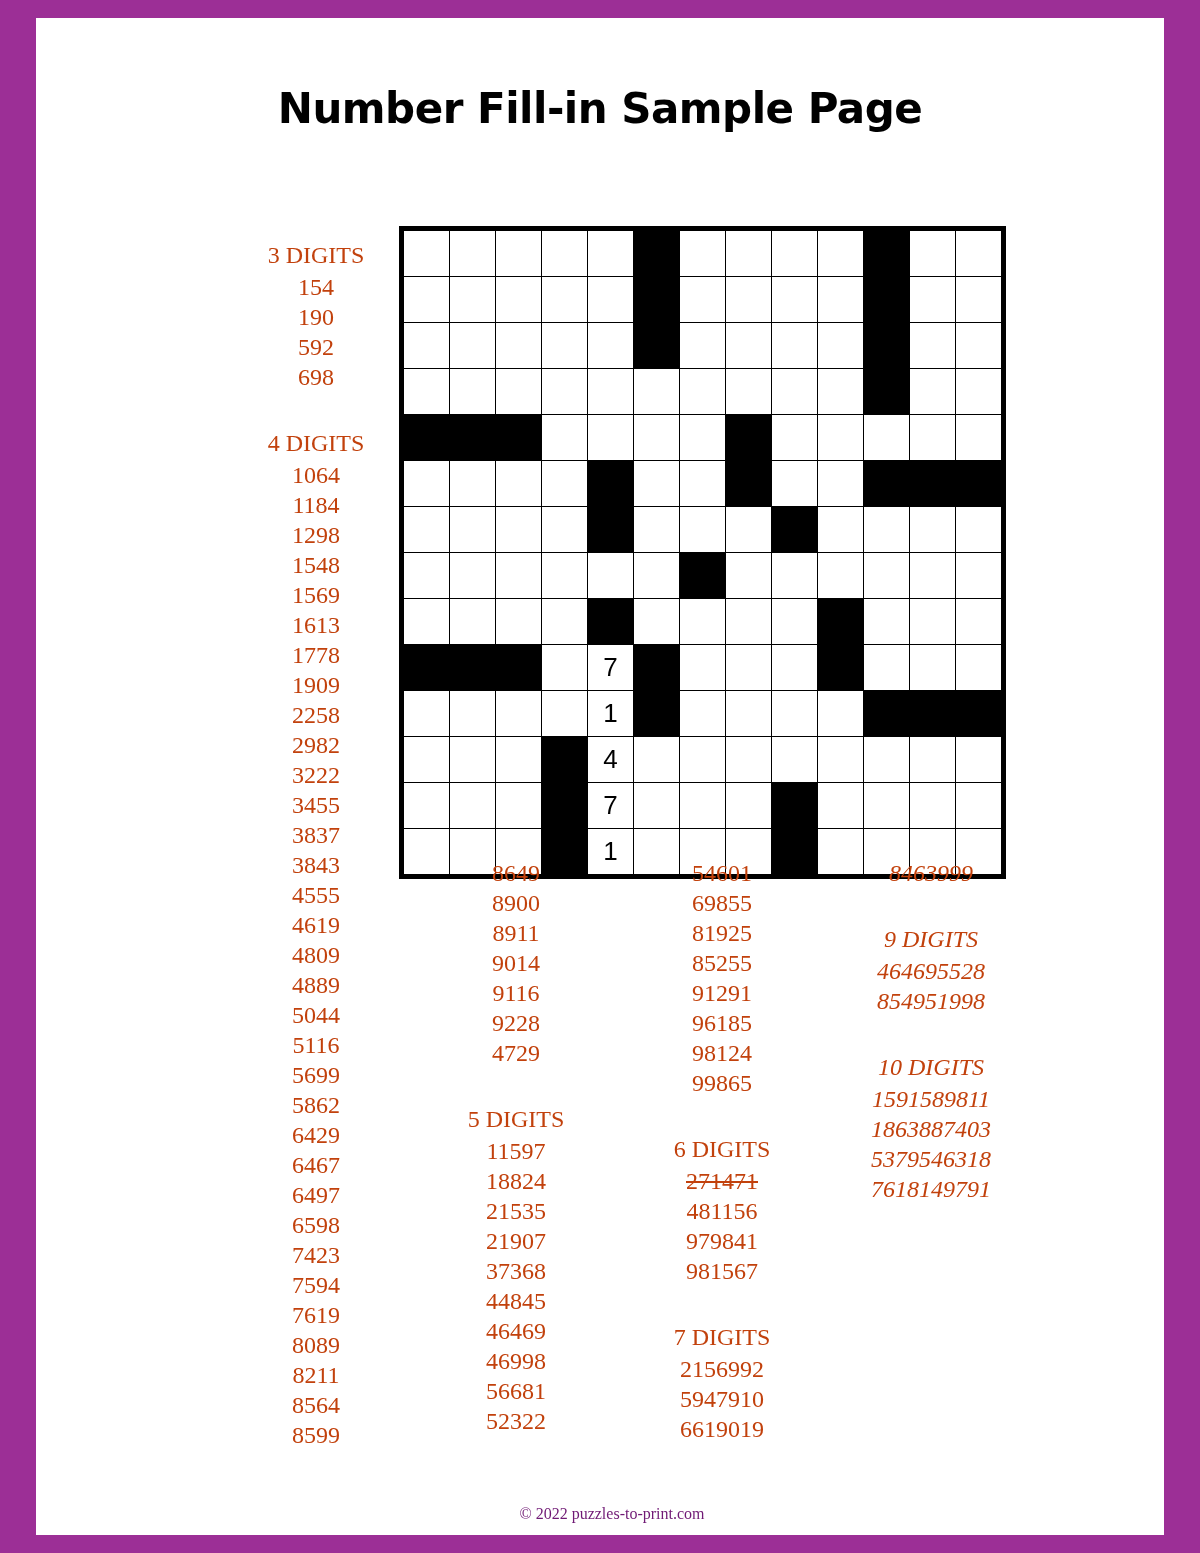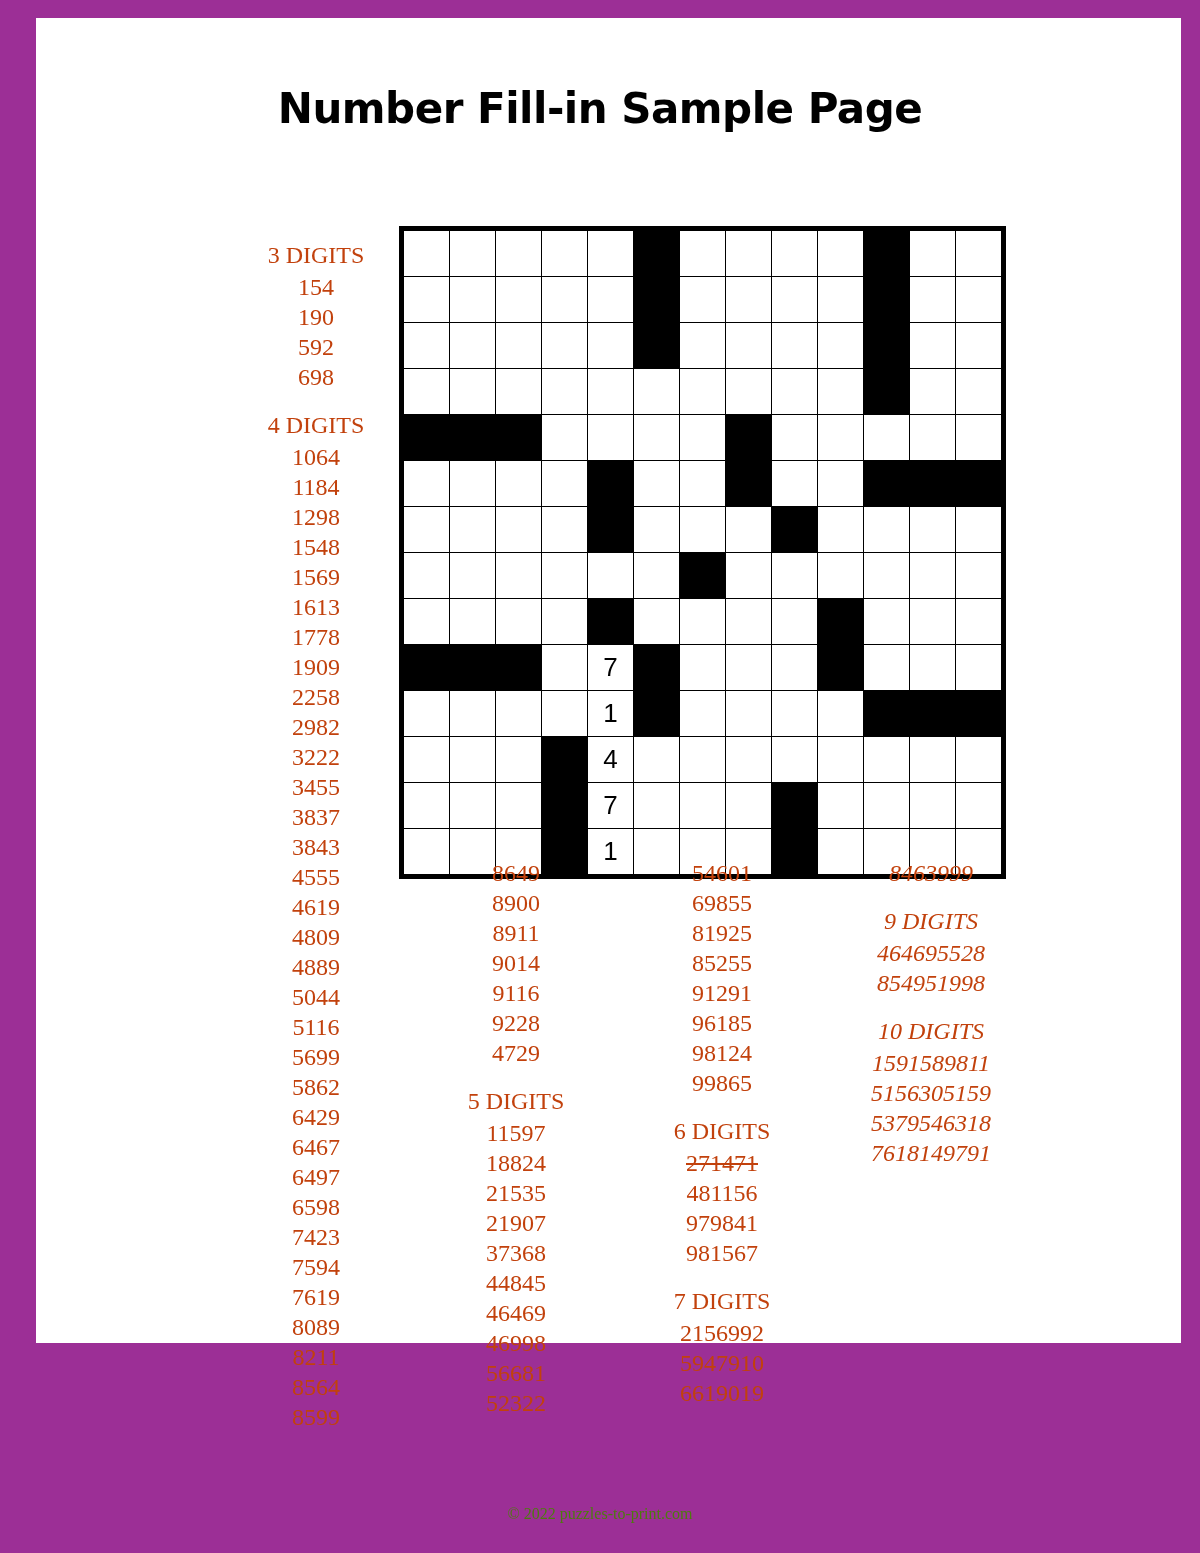--- a/index.html
+++ b/index.html
@@ -11,23 +11,22 @@
     height: 1553px;
     background: #9c2f96;
     font-family: "Liberation Serif", serif;
     overflow: hidden;
   }
   .page {
     position: absolute;
     left: 36px;
     top: 18px;
     width: 1128px;
-    height: 1325px;
+    height: 1517px;
     background: #ffffff;
-    padding-left: 17px;
   }
   .title {
     position: absolute;
     left: 0;
     top: 66px;
     width: 1128px;
     text-align: center;
     font-family: "DejaVu Sans", sans-serif;
     font-weight: bold;
     font-size: 42px;
@@ -63,41 +62,41 @@
   
   .col {
     position: absolute;
     text-align: center;
     font-size: 24px;
     color: #c2410c;
     line-height: 30px;
   }
   .col .hdr {
     font-size: 24px;
-    margin-top: 18px;
+    margin-top: 36px;
     margin-bottom: 2px;
     white-space: nowrap;
   }
   .col .hdr.first { margin-top: 0; }
   .col .num { white-space: nowrap; }
   .col .num.struck { text-decoration: line-through; }
 
   #col1 { left: 196px; top: 222px; width: 168px; }
   #col2 { left: 396px; top: 840px; width: 168px; }
   #col3 { left: 596px; top: 840px; width: 180px; }
   #col4 { left: 790px; top: 840px; width: 210px; font-style: italic; }
 
   .footer {
     position: absolute;
-    left: 0;
+    left: 12px;
     top: 1487px;
     width: 1128px;
     text-align: center;
     font-size: 16px;
-    color: #4d7c0f;
+    color: #701a75;
   }
 </style>
 </head>
 <body>
 
 <div class="page">
 
   <div class="title">Number Fill-in Sample Page</div>
 
   <div class="grid-wrap">
@@ -397,19 +396,19 @@
       <div class="num">5947910</div>
       <div class="num">6619019</div>
     </div>
   <div class="col" id="col4">
       <div class="num">8463999</div>
       <div class="hdr">9 DIGITS</div>
       <div class="num">464695528</div>
       <div class="num">854951998</div>
       <div class="hdr">10 DIGITS</div>
       <div class="num">1591589811</div>
-      <div class="num">5156305159</div>
+      <div class="num">1863887403</div>
       <div class="num">5379546318</div>
       <div class="num">7618149791</div>
     </div>
 
   <div class="footer">© 2022 puzzles-to-print.com</div>
 </div>
 
 </body></html>

